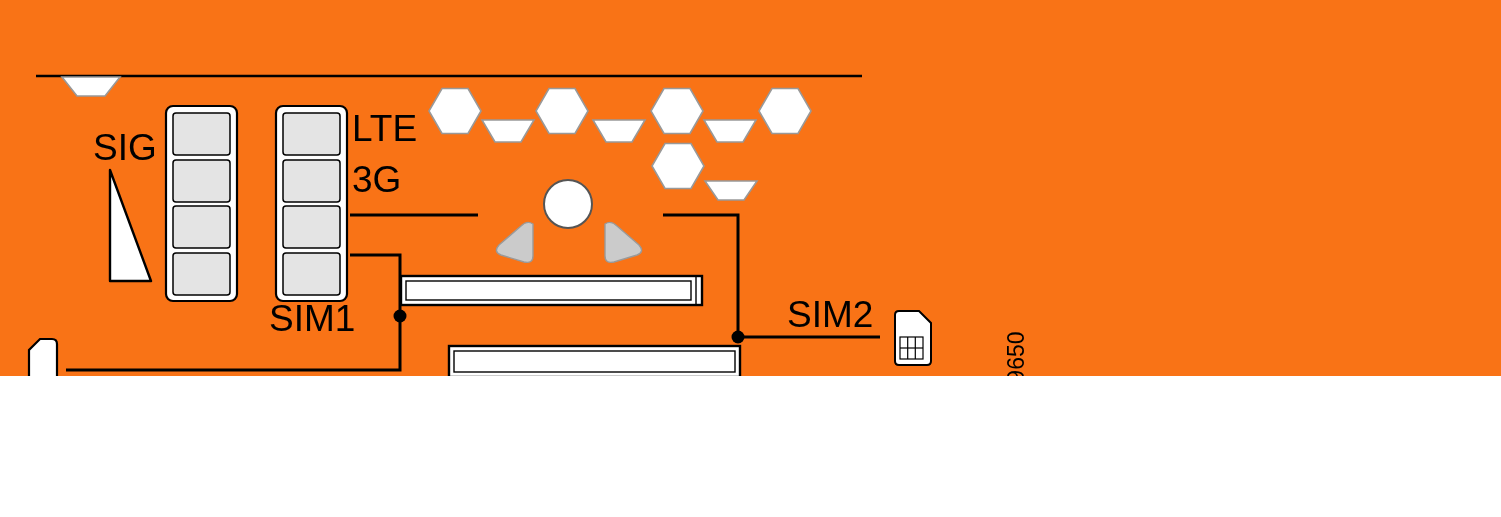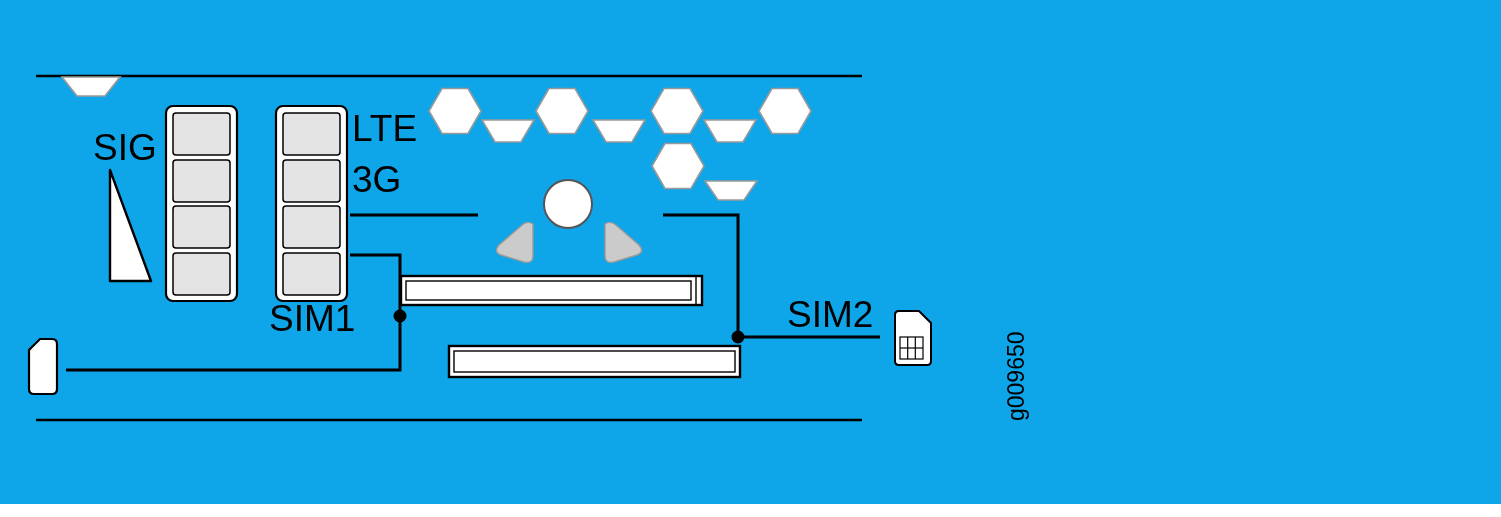--- a/index.html
+++ b/index.html
@@ -1,20 +1,20 @@
 <!DOCTYPE html>
 <html><head>
 <meta charset="utf-8">
 <style>
   html, body { margin: 0; padding: 0; background: #ffffff; }
   .stage {
     position: relative;
     width: 1501px;
-    height: 504px;
-    background: #0ea5e9;
+    height: 376px;
+    background: #f97316;
     overflow: hidden;
     font-family: "Liberation Sans", sans-serif;
   }
   .stage svg { position: absolute; left: 0; top: 0; }
   text { fill: #000000; }
 </style>
 </head>
 <body>
 
 <div class="stage">

